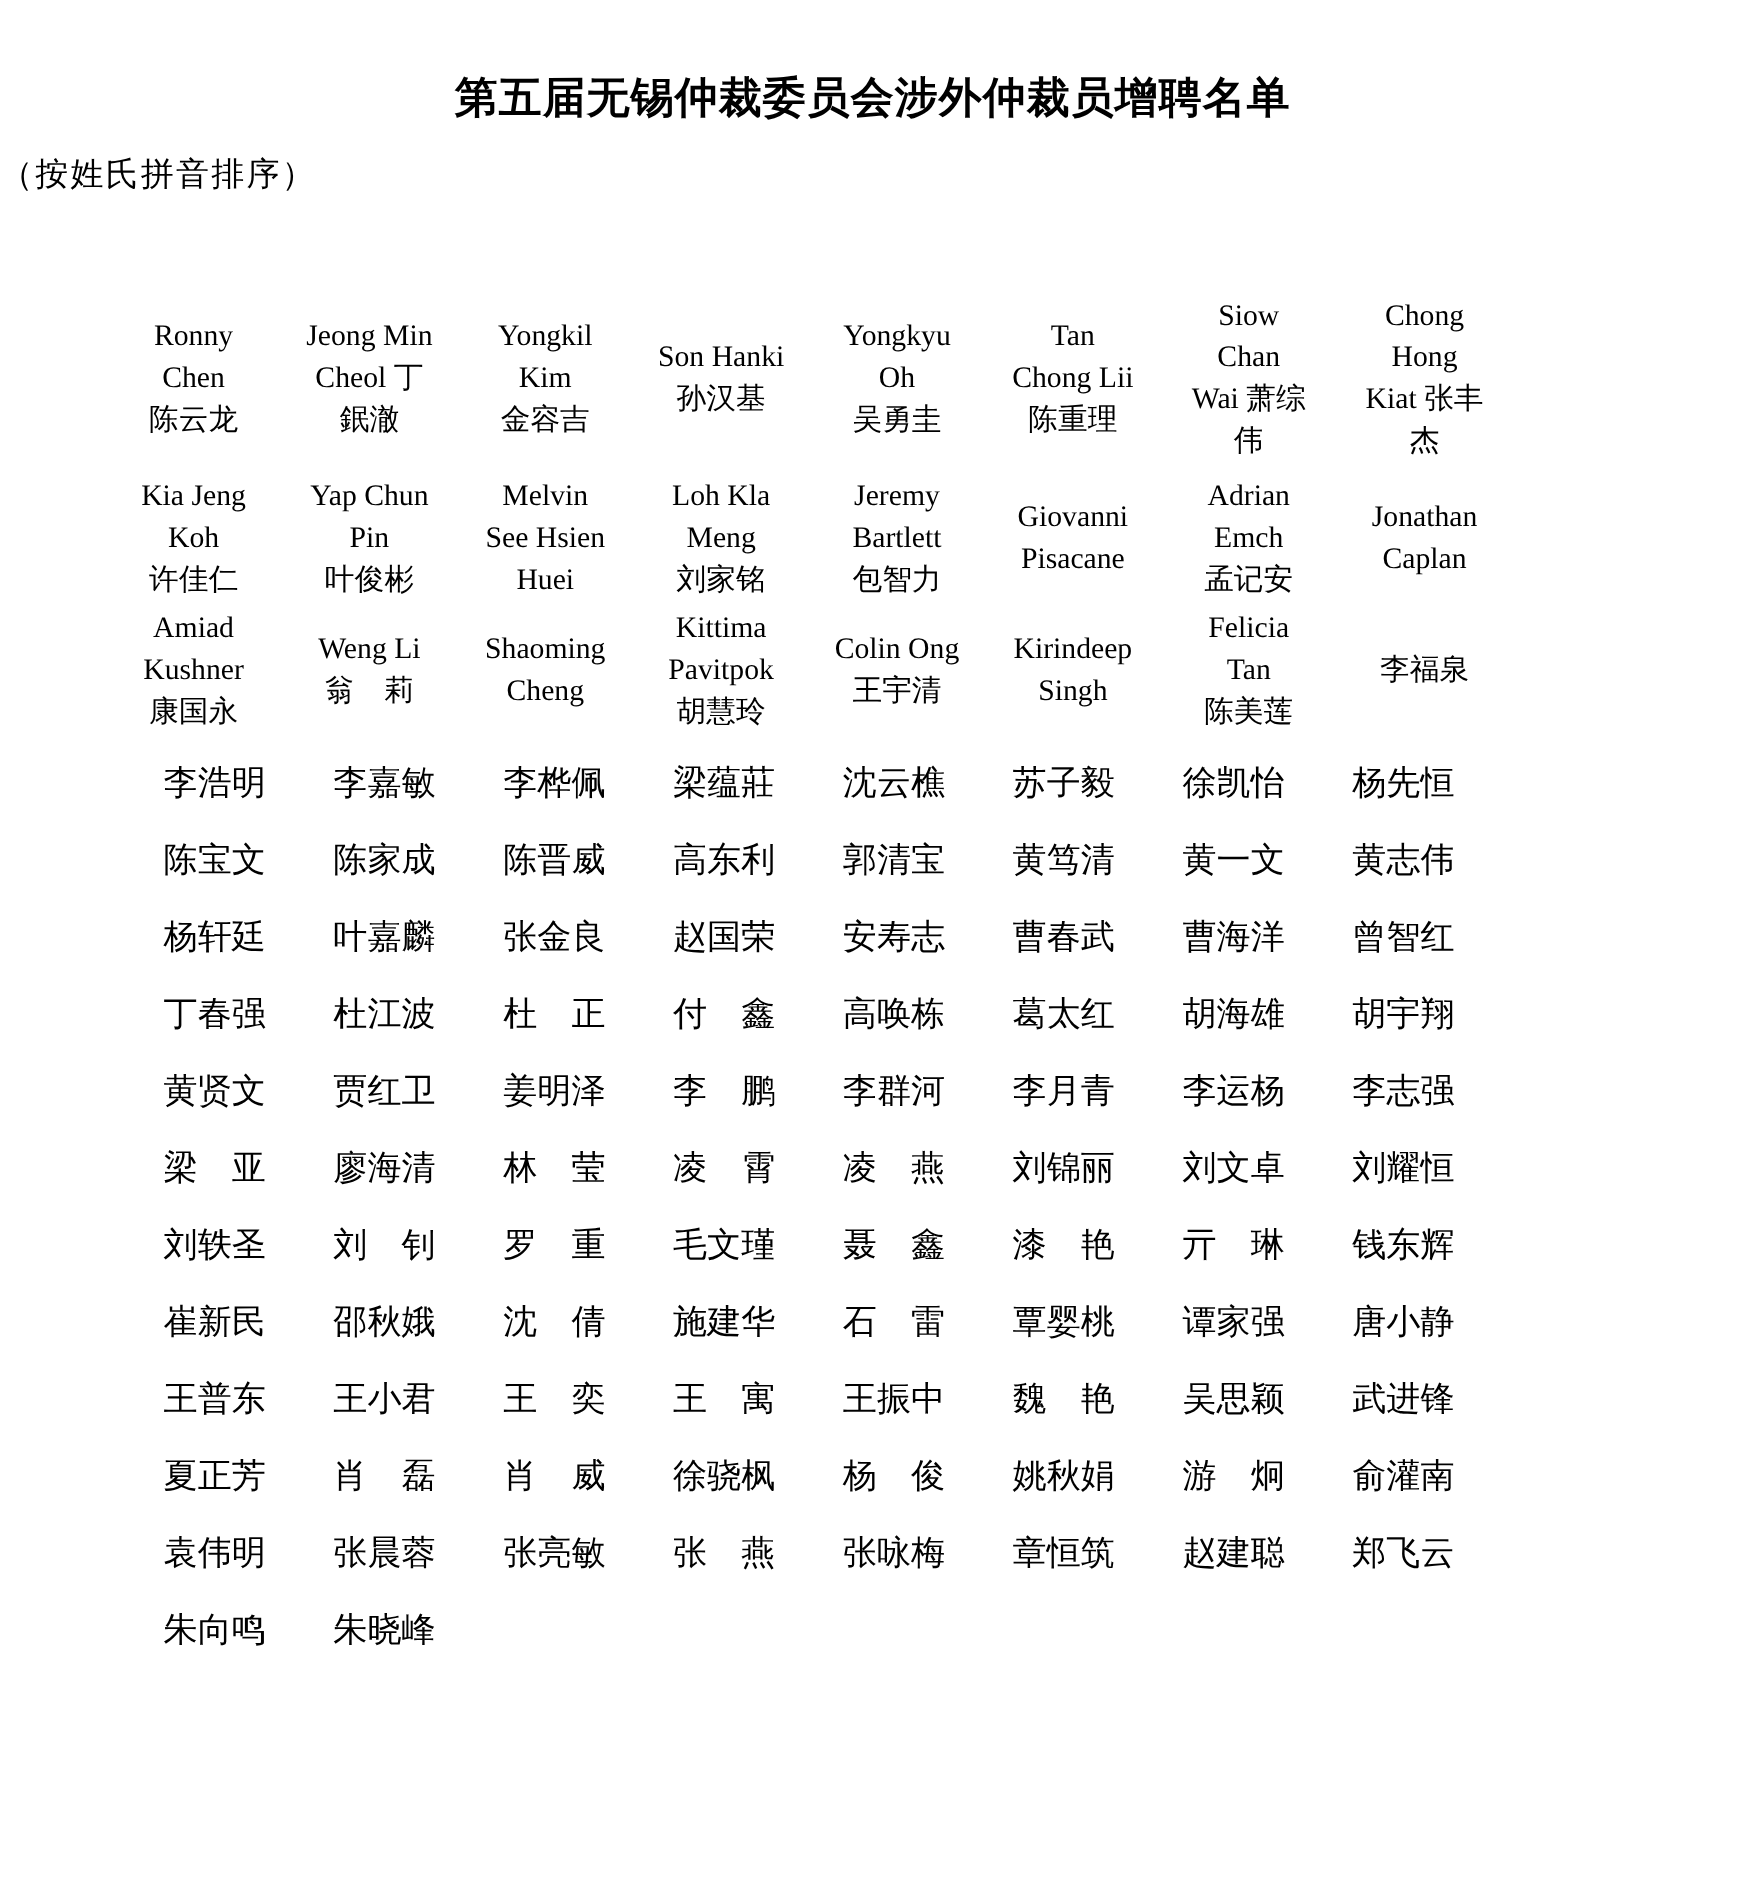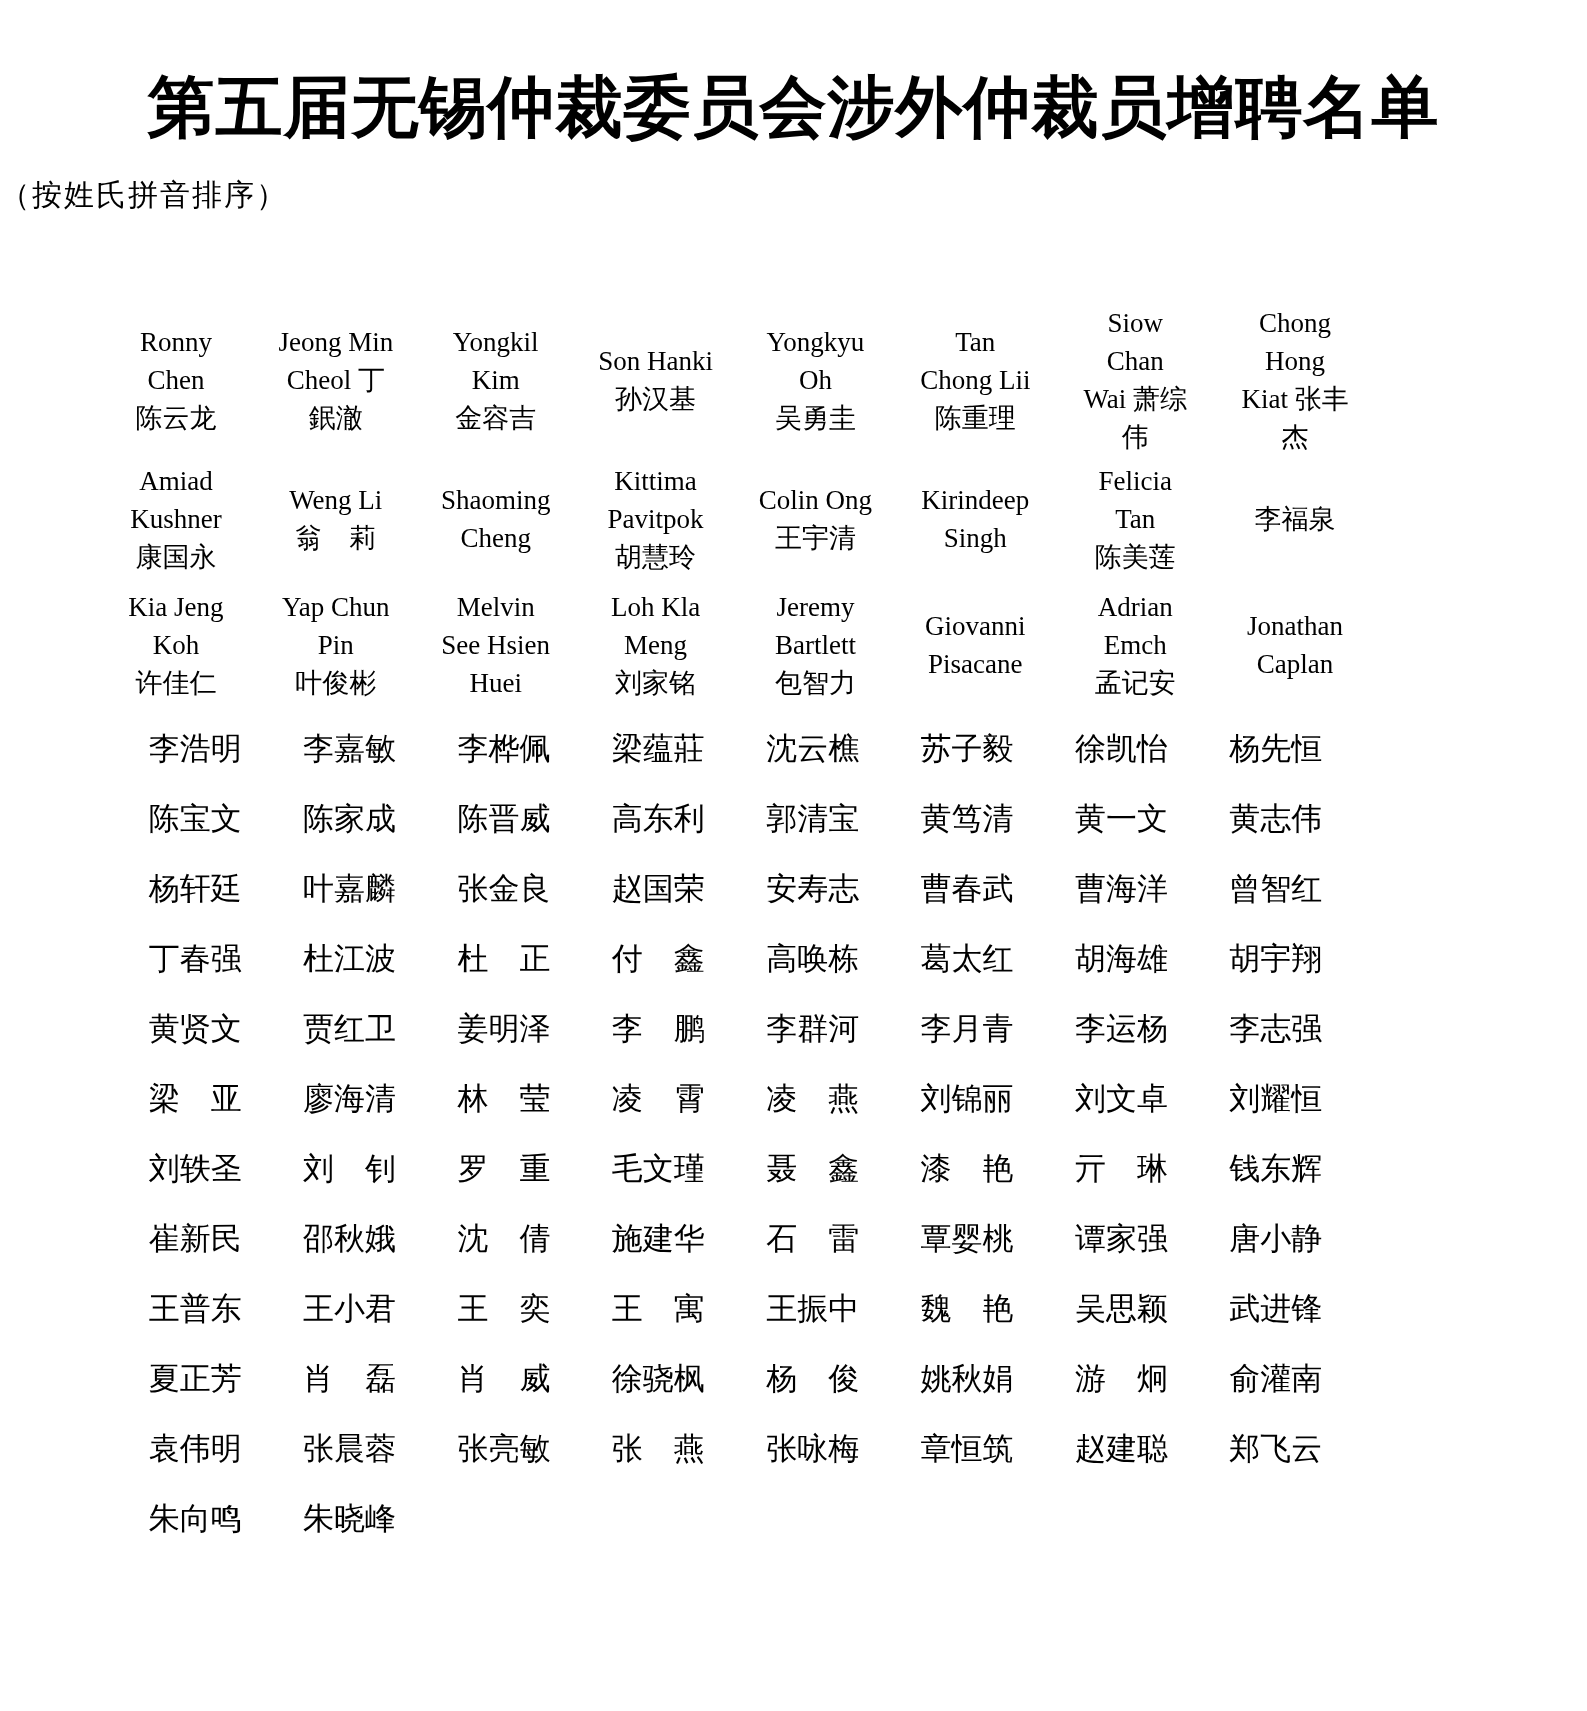--- a/index.html
+++ b/index.html
@@ -12,21 +12,21 @@
   .page {
     position: relative;
     width: 1587px;
     height: 1711px;
     background: #ffffff;
     overflow: hidden;
   }
   .doc-title {
     margin: 62px 0 0 0;
     text-align: center;
-    font-size: 67px;
+    font-size: 39px;
     font-weight: 700;
     letter-spacing: 1px;
   }
   .doc-subtitle {
     margin-top: 22px;
     text-align: left;
     font-size: 30px;
     font-weight: 400;
     letter-spacing: 2px;
   }
@@ -98,20 +98,56 @@
         </div>
         <div class="f-cell">
           <div>Siow Chan</div>
           <div>Wai 萧综伟</div>
         </div>
         <div class="f-cell">
           <div>Chong Hong</div>
           <div>Kiat 张丰杰</div>
         </div>
       </div>
+      <div class="f-row f-row-3">
+        <div class="f-cell">
+          <div>Kia Jeng Koh</div>
+          <div>许佳仁</div>
+        </div>
+        <div class="f-cell">
+          <div>Yap Chun Pin</div>
+          <div>叶俊彬</div>
+        </div>
+        <div class="f-cell">
+          <div>Melvin</div>
+          <div>See Hsien</div>
+          <div>Huei</div>
+        </div>
+        <div class="f-cell">
+          <div>Loh Kla Meng</div>
+          <div>刘家铭</div>
+        </div>
+        <div class="f-cell">
+          <div>Jeremy</div>
+          <div>Bartlett</div>
+          <div>包智力</div>
+        </div>
+        <div class="f-cell">
+          <div>Giovanni</div>
+          <div>Pisacane</div>
+        </div>
+        <div class="f-cell">
+          <div>Adrian Emch</div>
+          <div>孟记安</div>
+        </div>
+        <div class="f-cell">
+          <div>Jonathan</div>
+          <div>Caplan</div>
+        </div>
+      </div>
       <div class="f-row f-row-2">
         <div class="f-cell">
           <div>Amiad</div>
           <div>Kushner</div>
           <div>康国永</div>
         </div>
         <div class="f-cell">
           <div>Weng Li</div>
           <div>翁　莉</div>
         </div>
@@ -131,56 +167,20 @@
         <div class="f-cell">
           <div>Kirindeep</div>
           <div>Singh</div>
         </div>
         <div class="f-cell">
           <div>Felicia Tan</div>
           <div>陈美莲</div>
         </div>
         <div class="f-cell">
           <div>李福泉</div>
-        </div>
-      </div>
-      <div class="f-row f-row-3">
-        <div class="f-cell">
-          <div>Kia Jeng Koh</div>
-          <div>许佳仁</div>
-        </div>
-        <div class="f-cell">
-          <div>Yap Chun Pin</div>
-          <div>叶俊彬</div>
-        </div>
-        <div class="f-cell">
-          <div>Melvin</div>
-          <div>See Hsien</div>
-          <div>Huei</div>
-        </div>
-        <div class="f-cell">
-          <div>Loh Kla Meng</div>
-          <div>刘家铭</div>
-        </div>
-        <div class="f-cell">
-          <div>Jeremy</div>
-          <div>Bartlett</div>
-          <div>包智力</div>
-        </div>
-        <div class="f-cell">
-          <div>Giovanni</div>
-          <div>Pisacane</div>
-        </div>
-        <div class="f-cell">
-          <div>Adrian Emch</div>
-          <div>孟记安</div>
-        </div>
-        <div class="f-cell">
-          <div>Jonathan</div>
-          <div>Caplan</div>
         </div>
       </div>
     </div>
 
   <div class="grid" id="chinese-grid">
       <div class="c-row">
         <div class="c-cell">李浩明</div>
         <div class="c-cell">李嘉敏</div>
         <div class="c-cell">李桦佩</div>
         <div class="c-cell">梁蕴莊</div>

